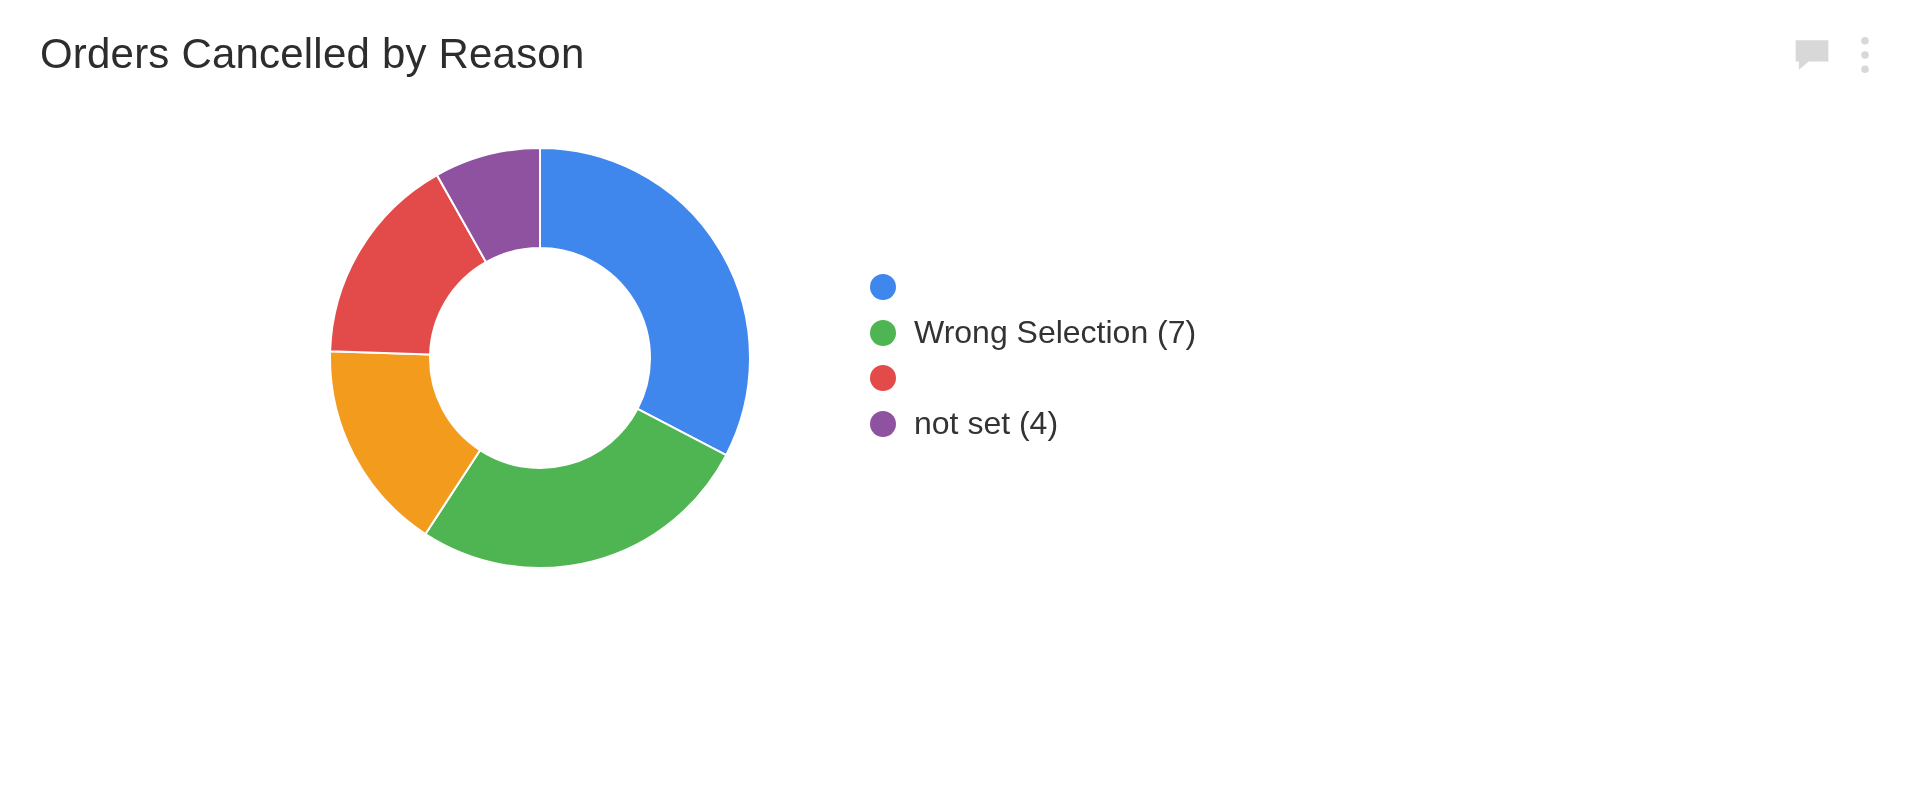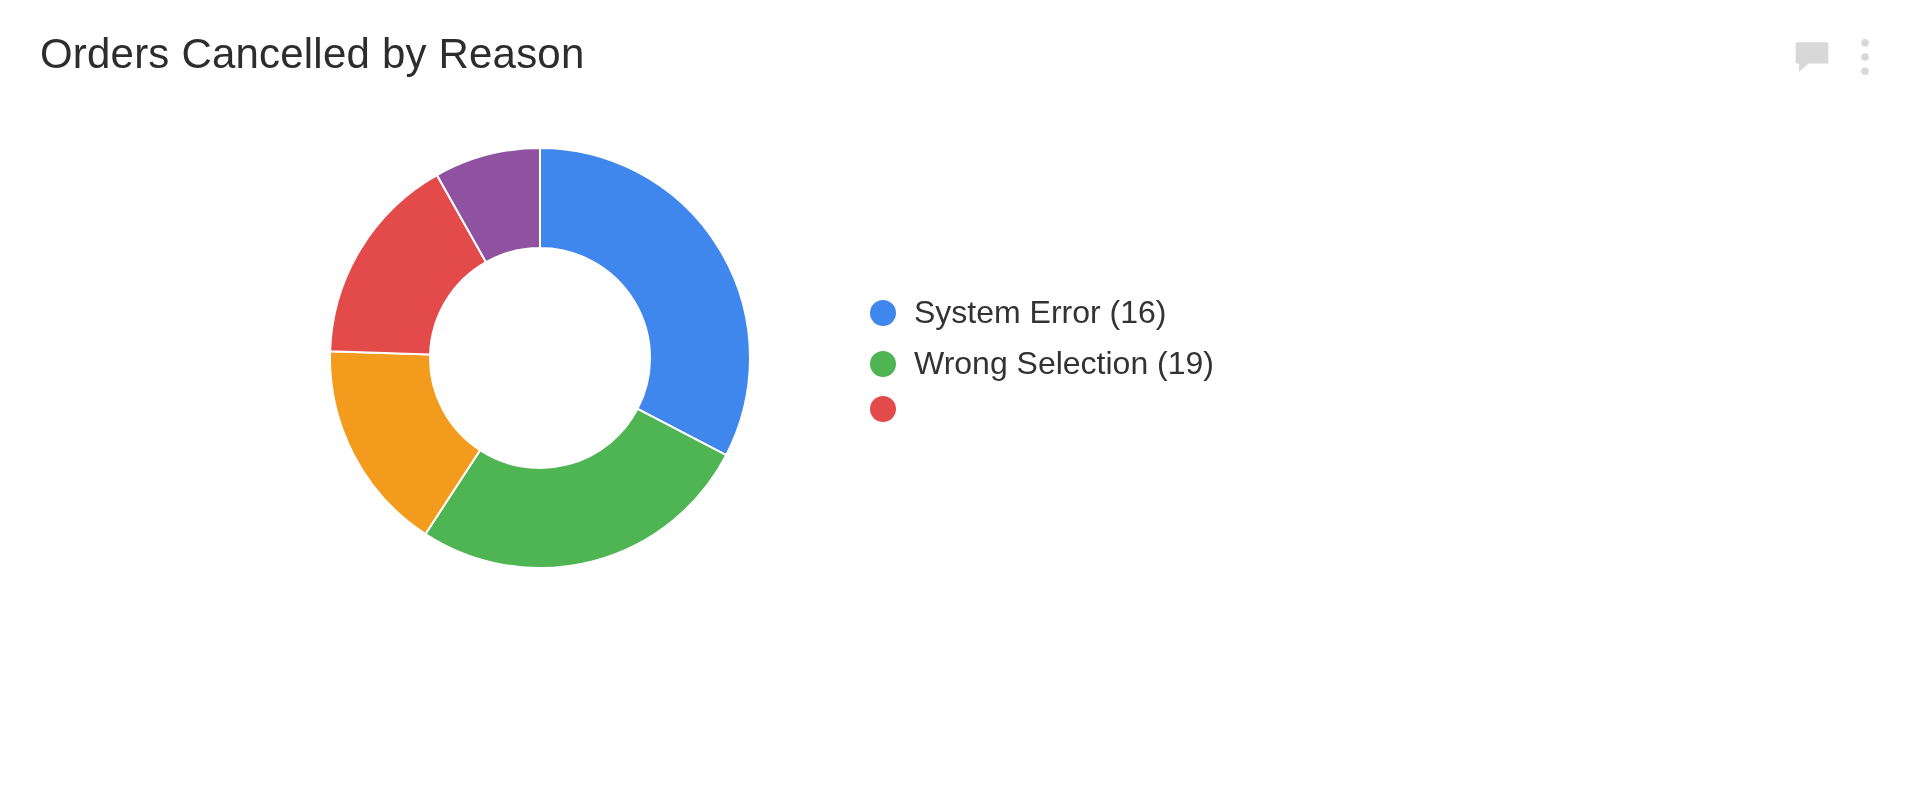--- a/index.html
+++ b/index.html
@@ -12,21 +12,21 @@
     color: #333;
   }
   .card {
     position: relative;
     width: 100%;
     height: 100%;
     padding: 30px 40px;
   }
   .card-header {
     display: flex;
-    align-items: center;
+    align-items: flex-start;
     justify-content: space-between;
   }
   .card-title {
     font-size: 42px;
     font-weight: 400;
     color: #2d2d2d;
     letter-spacing: 0.2px;
   }
   .card-actions {
     display: flex;
@@ -102,24 +102,27 @@
           <path d="M 220 10 A 210 210 0 0 1 406.18585433833005 317.1330409505754 L 317.52592370103 270.87921192649185 A 110 110 0 0 0 220 110 Z" fill="#3f86ed" stroke="#ffffff" stroke-width="2"></path>
           <path d="M 406.18585433833005 317.1330409505754 A 210 210 0 0 1 105.4376707457848 395.9985020272866 L 159.99116086683966 312.18969153810247 A 110 110 0 0 0 317.52592370103 270.87921192649185 Z" fill="#4fb452" stroke="#ffffff" stroke-width="2"></path>
           <path d="M 105.4376707457848 395.9985020272866 A 210 210 0 0 1 10.107894597855534 213.26916870995245 L 110.05651621792433 216.47432646711795 A 110 110 0 0 0 159.99116086683966 312.18969153810247 Z" fill="#f29b1d" stroke="#ffffff" stroke-width="2"></path>
           <path d="M 10.107894597855534 213.26916870995245 A 210 210 0 0 1 116.9493140791729 37.02307213408832 L 166.02106927956675 124.15494254642721 A 110 110 0 0 0 110.05651621792433 216.47432646711795 Z" fill="#e24b4a" stroke="#ffffff" stroke-width="2"></path>
           <path d="M 116.9493140791729 37.02307213408832 A 210 210 0 0 1 219.99999999999997 10 L 219.99999999999997 110 A 110 110 0 0 0 166.02106927956675 124.15494254642721 Z" fill="#8f52a0" stroke="#ffffff" stroke-width="2"></path>
         </svg>
     </div>
     <div class="legend" id="legend">
         <div class="legend-item">
           <span class="swatch" style="background: rgb(63, 134, 237);"></span>
-          <span>System Error (16)</span>
         </div>
         <div class="legend-item">
           <span class="swatch" style="background: rgb(79, 180, 82);"></span>
-          <span>Wrong Selection (19)</span>
+          <span>Wrong Selection (7)</span>
         </div>
         <div class="legend-item">
           <span class="swatch" style="background: rgb(226, 75, 74);"></span>
+        </div>
+        <div class="legend-item">
+          <span class="swatch" style="background: rgb(143, 82, 160);"></span>
+          <span>not set (4)</span>
         </div>
       </div>
   </div>
 </div>
 
 </body></html>

